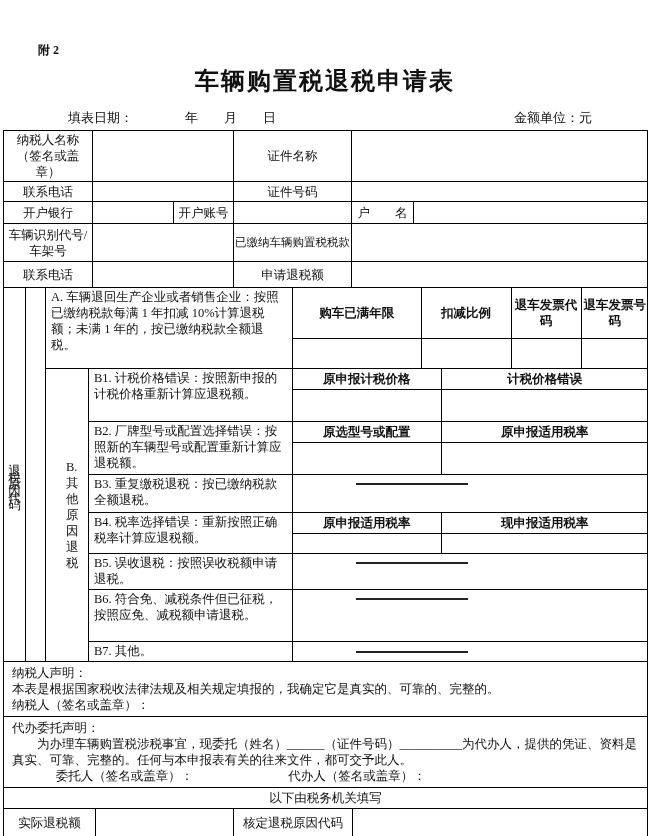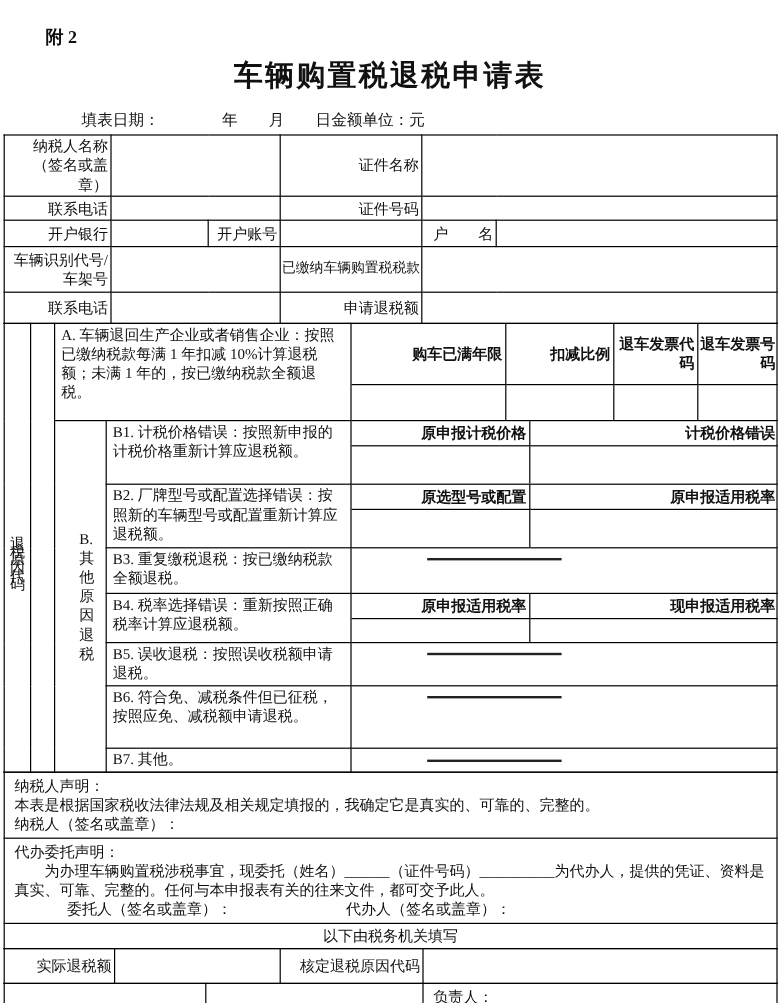--- a/index.html
+++ b/index.html
@@ -2,28 +2,28 @@
 <html><head>
 <meta charset="utf-8">
 <style>
   * { box-sizing: border-box; }
   html, body { margin: 0; padding: 0; }
   body {
     width: 650px; height: 836px; background: #fff; color: #111;
     font-family: "Liberation Serif", "DejaVu Serif", serif;
     overflow: hidden;
   }
-  .attach { padding: 22px 0 0 38px; font-size: 15px; font-weight: bold; }
+  .attach { padding: 10px 0 0 38px; font-size: 12px; font-weight: bold; margin-top: 32px; }
   .title { text-align: center; font-size: 24px; font-weight: bold; letter-spacing: 2px; margin-top: 6px; }
-  .meta-row { display: flex; justify-content: flex-start; font-size: 13px; padding: 12px 58px 3px 68px; }
+  .meta-row { display: flex; justify-content: space-between; font-size: 13px; padding: 12px 58px 3px 68px; }
   .tables { margin-left: 3px; width: 644px; }
   table { border-collapse: collapse; table-layout: fixed; width: 644px; }
   table + table { margin-top: -1px; }
   td { border: 1px solid #000; font-size: 12.5px; line-height: 1.28; padding: 1px 5px; vertical-align: middle; word-break: break-all; }
-  td.lbl { text-align: right; padding: 1px 2px; }
+  td.lbl { text-align: center; padding: 1px 2px; }
   td.fit { font-size: 11.5px; padding: 1px 1px; }
   td.fill {}
   table.inner { border: hidden; width: 100%; height: 100%; font-weight: bold; }
   td.nest { padding: 0; vertical-align: top; }
   .vwrap { display: flex; justify-content: center; }
   .vtext { writing-mode: vertical-lr; text-orientation: upright; letter-spacing: 7px; font-size: 12.5px; }
   .blabel { text-align: justify; text-justify: inter-character; margin-left: 16px; }
   .dash { width: 112px; border-top: 2px solid #222; height: 0; margin: 7px 0 0 58px; }
   td.dashcell { vertical-align: top; }
   .decl { padding: 3px 8px; }

